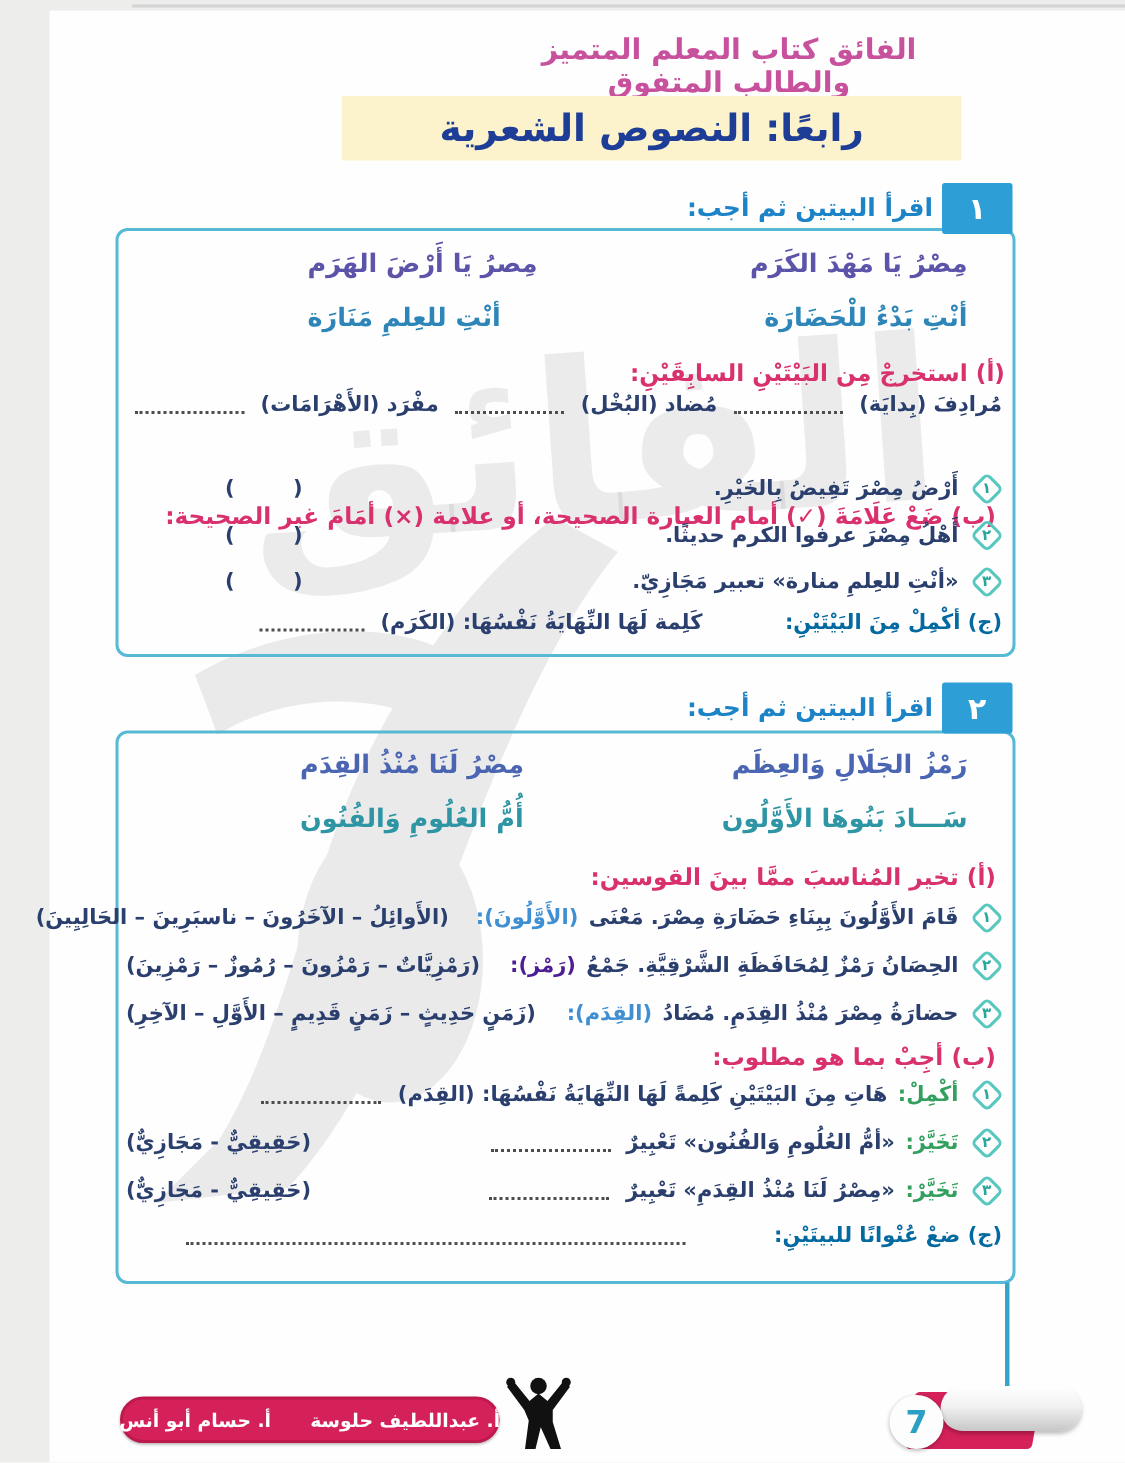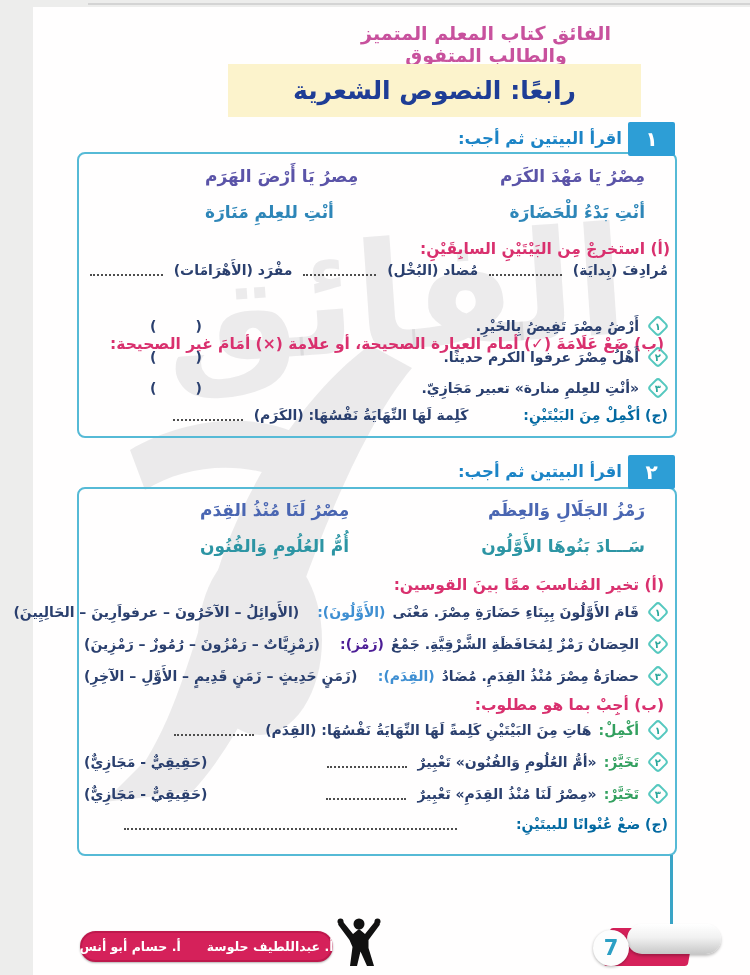--- a/index.html
+++ b/index.html
@@ -13,21 +13,21 @@
 
   
   #wm-text { position:absolute; left:125px; top:222px; width:540px; z-index:0;
     font-size:150px; font-weight:bold; line-height:1; direction:rtl; text-align:center;
     color:rgba(110,110,118,0.13); transform:rotate(-4deg); }
   #wm-fig { position:absolute; left:70px; top:330px; width:370px; height:480px; z-index:0; opacity:0.13; }
 
   
   #brand { position:absolute; left:320px; top:22px; width:332px; z-index:1;
     direction:rtl; text-align:center; color:#c8519d; font-size:19px; font-weight:bold; }
-  #title { position:absolute; left:228px; top:64px; width:413px; height:53px; z-index:1;
+  #title { position:absolute; left:228px; top:64px; width:413px; height:43px; z-index:1;
     background:#fcf3cc; color:#1e3d96; font-size:25px; font-weight:bold;
     display:flex; align-items:center; justify-content:center; direction:rtl; }
 
   
   .frame { position:absolute; border:2px solid #56bad6; border-radius:8px; z-index:1; background:transparent; }
   #frame1 { left:77px; top:152px; width:600px; height:286px; }
   #frame2 { left:77px; top:487px; width:600px; height:369px; }
   .qnum { position:absolute; width:47px; height:34px; background:#2d9ed6; color:#fff; z-index:2;
     font-size:20px; font-weight:bold; display:flex; align-items:center; justify-content:center; border-radius:2px; }
   #q1num { left:628px; top:122px; } #q2num { left:628px; top:455px; }
@@ -176,21 +176,21 @@
 
 <div class="sec-title" id="q2a-title">(أ) تخير المُناسبَ ممَّا بينَ القوسين:</div>
 
 <div class="row" id="q2a-i1">
   <span class="dia">
       <span>١</span>
     </span>
   <span>قَامَ الأَوَّلُونَ بِبِنَاءِ حَضَارَةِ مِصْرَ. مَعْنَى </span>
   <span class="s-key">(الأَوَّلُونَ):</span>
   <span class="spacer"></span>
-  <span>(الأَوائِلُ – الآخَرُونَ – عرفواَرِينَ – الحَالِيِينَ)</span>
+  <span>(الأَوائِلُ – الآخَرُونَ – ناسبَرِينَ – الحَالِيِينَ)</span>
 </div>
 <div class="row" id="q2a-i2">
   <span class="dia">
       <span>٢</span>
     </span>
   <span>الحِصَانُ رَمْزٌ لِمُحَافَظَةِ الشَّرْقِيَّةِ. جَمْعُ </span>
   <span class="s-key">(رَمْز):</span>
   <span class="spacer"></span>
   <span>(رَمْزِيَّاتٌ – رَمْزُونَ – رُمُوزٌ – رَمْزِينَ)</span>
 </div>

